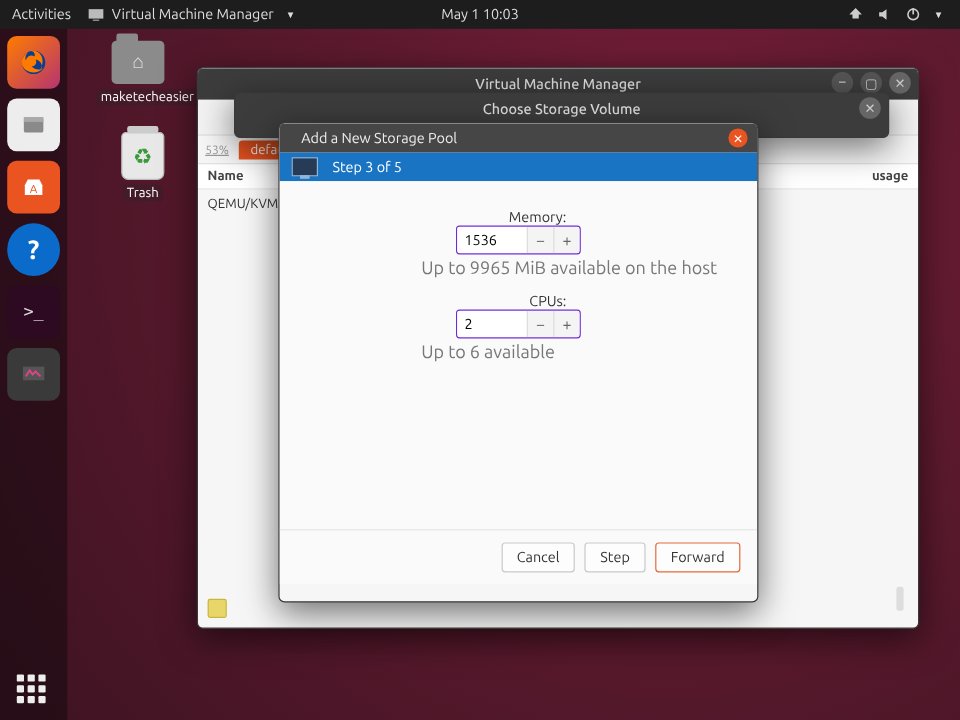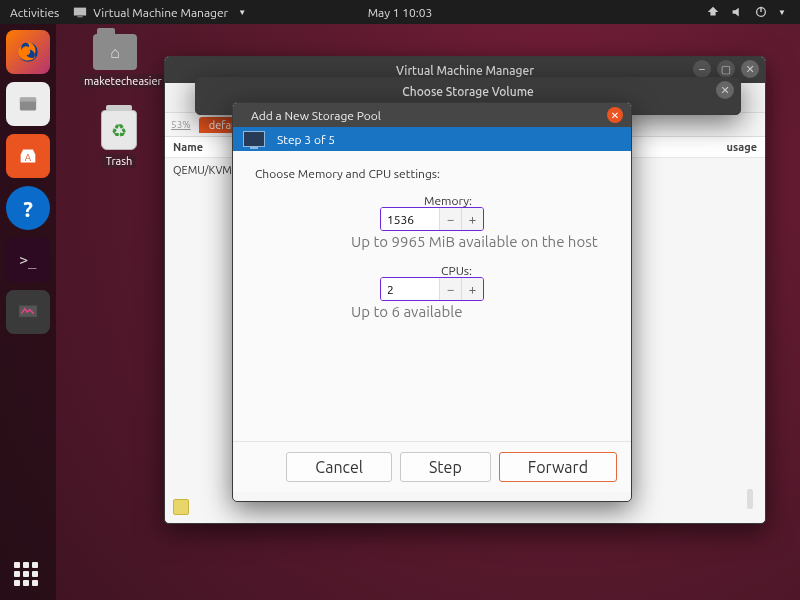--- a/index.html
+++ b/index.html
@@ -91,21 +91,21 @@
 .step-strip .mon{width:22px;height:16px;background:#273b57;border:1px solid #8fb7de;position:relative;}
 .step-strip .mon::after{content:"";position:absolute;left:6px;right:6px;bottom:-3px;height:3px;background:#8fb7de;}
 .wiz-content{padding:16px 22px;color:#333;font-size:12px;min-height:290px;}
 .row{display:flex;align-items:center;margin:8px 0 2px;flex-direction:column;}
 .row label{width:88px;text-align:right;margin-right:8px;color:#333;}
 .spin{display:flex;border:1px solid #6d28d9;border-radius:3px;overflow:hidden;background:#fff;height:24px;}
 .spin input{border:none;width:58px;padding:0 6px;font-size:12px;outline:none;}
 .spin button{width:22px;border:none;background:#f4f4f4;color:#666;border-left:1px solid #ddd;cursor:pointer;}
 .hint{margin-left:96px;color:#777;font-size:15px;margin-top:2px;}
 .wiz-footer{display:flex;justify-content:flex-end;gap:8px;padding:10px 14px;border-top:1px solid #e5e5e5;background:#fafafa;}
-.btn{background:#fdfdfd;border:1px solid #c9c9c9;border-radius:3px;padding:5px 28px;font-size:16px;color:#333;cursor:pointer;}
+.btn{background:#fdfdfd;border:1px solid #c9c9c9;border-radius:3px;padding:5px 12px;font-size:12px;color:#333;cursor:pointer;}
 .btn.primary{border-color:#e36a3d;color:#333;}
 </style>
 </head>
 <body>
 
 <div class="top-panel">
   <div class="left">
     <span>Activities</span>
     <span class="app-ind">
       <svg class="sys-icon" viewBox="0 0 16 16">
@@ -225,21 +225,20 @@
 <div class="win" style="left:232px;top:102px;width:400px;height:400px;z-index:30">
   <div class="wizard-sub">
     <span>Add a New Storage Pool</span>
     <div class="closex">✕</div>
   </div>
   <div class="step-strip">
     <div class="mon"></div>
     <span>Step 3 of 5</span>
   </div>
   <div class="wiz-content wizard-body">
-    <div style="margin-bottom:14px">Choose Memory and CPU settings:</div>
 
     <div class="row">
       <label>Memory:</label>
       <div class="spin">
         <input value="1536" style="">
         <button>−</button>
         <button>+</button>
       </div>
     </div>
     <div class="hint">Up to 9965 MiB available on the host</div>

